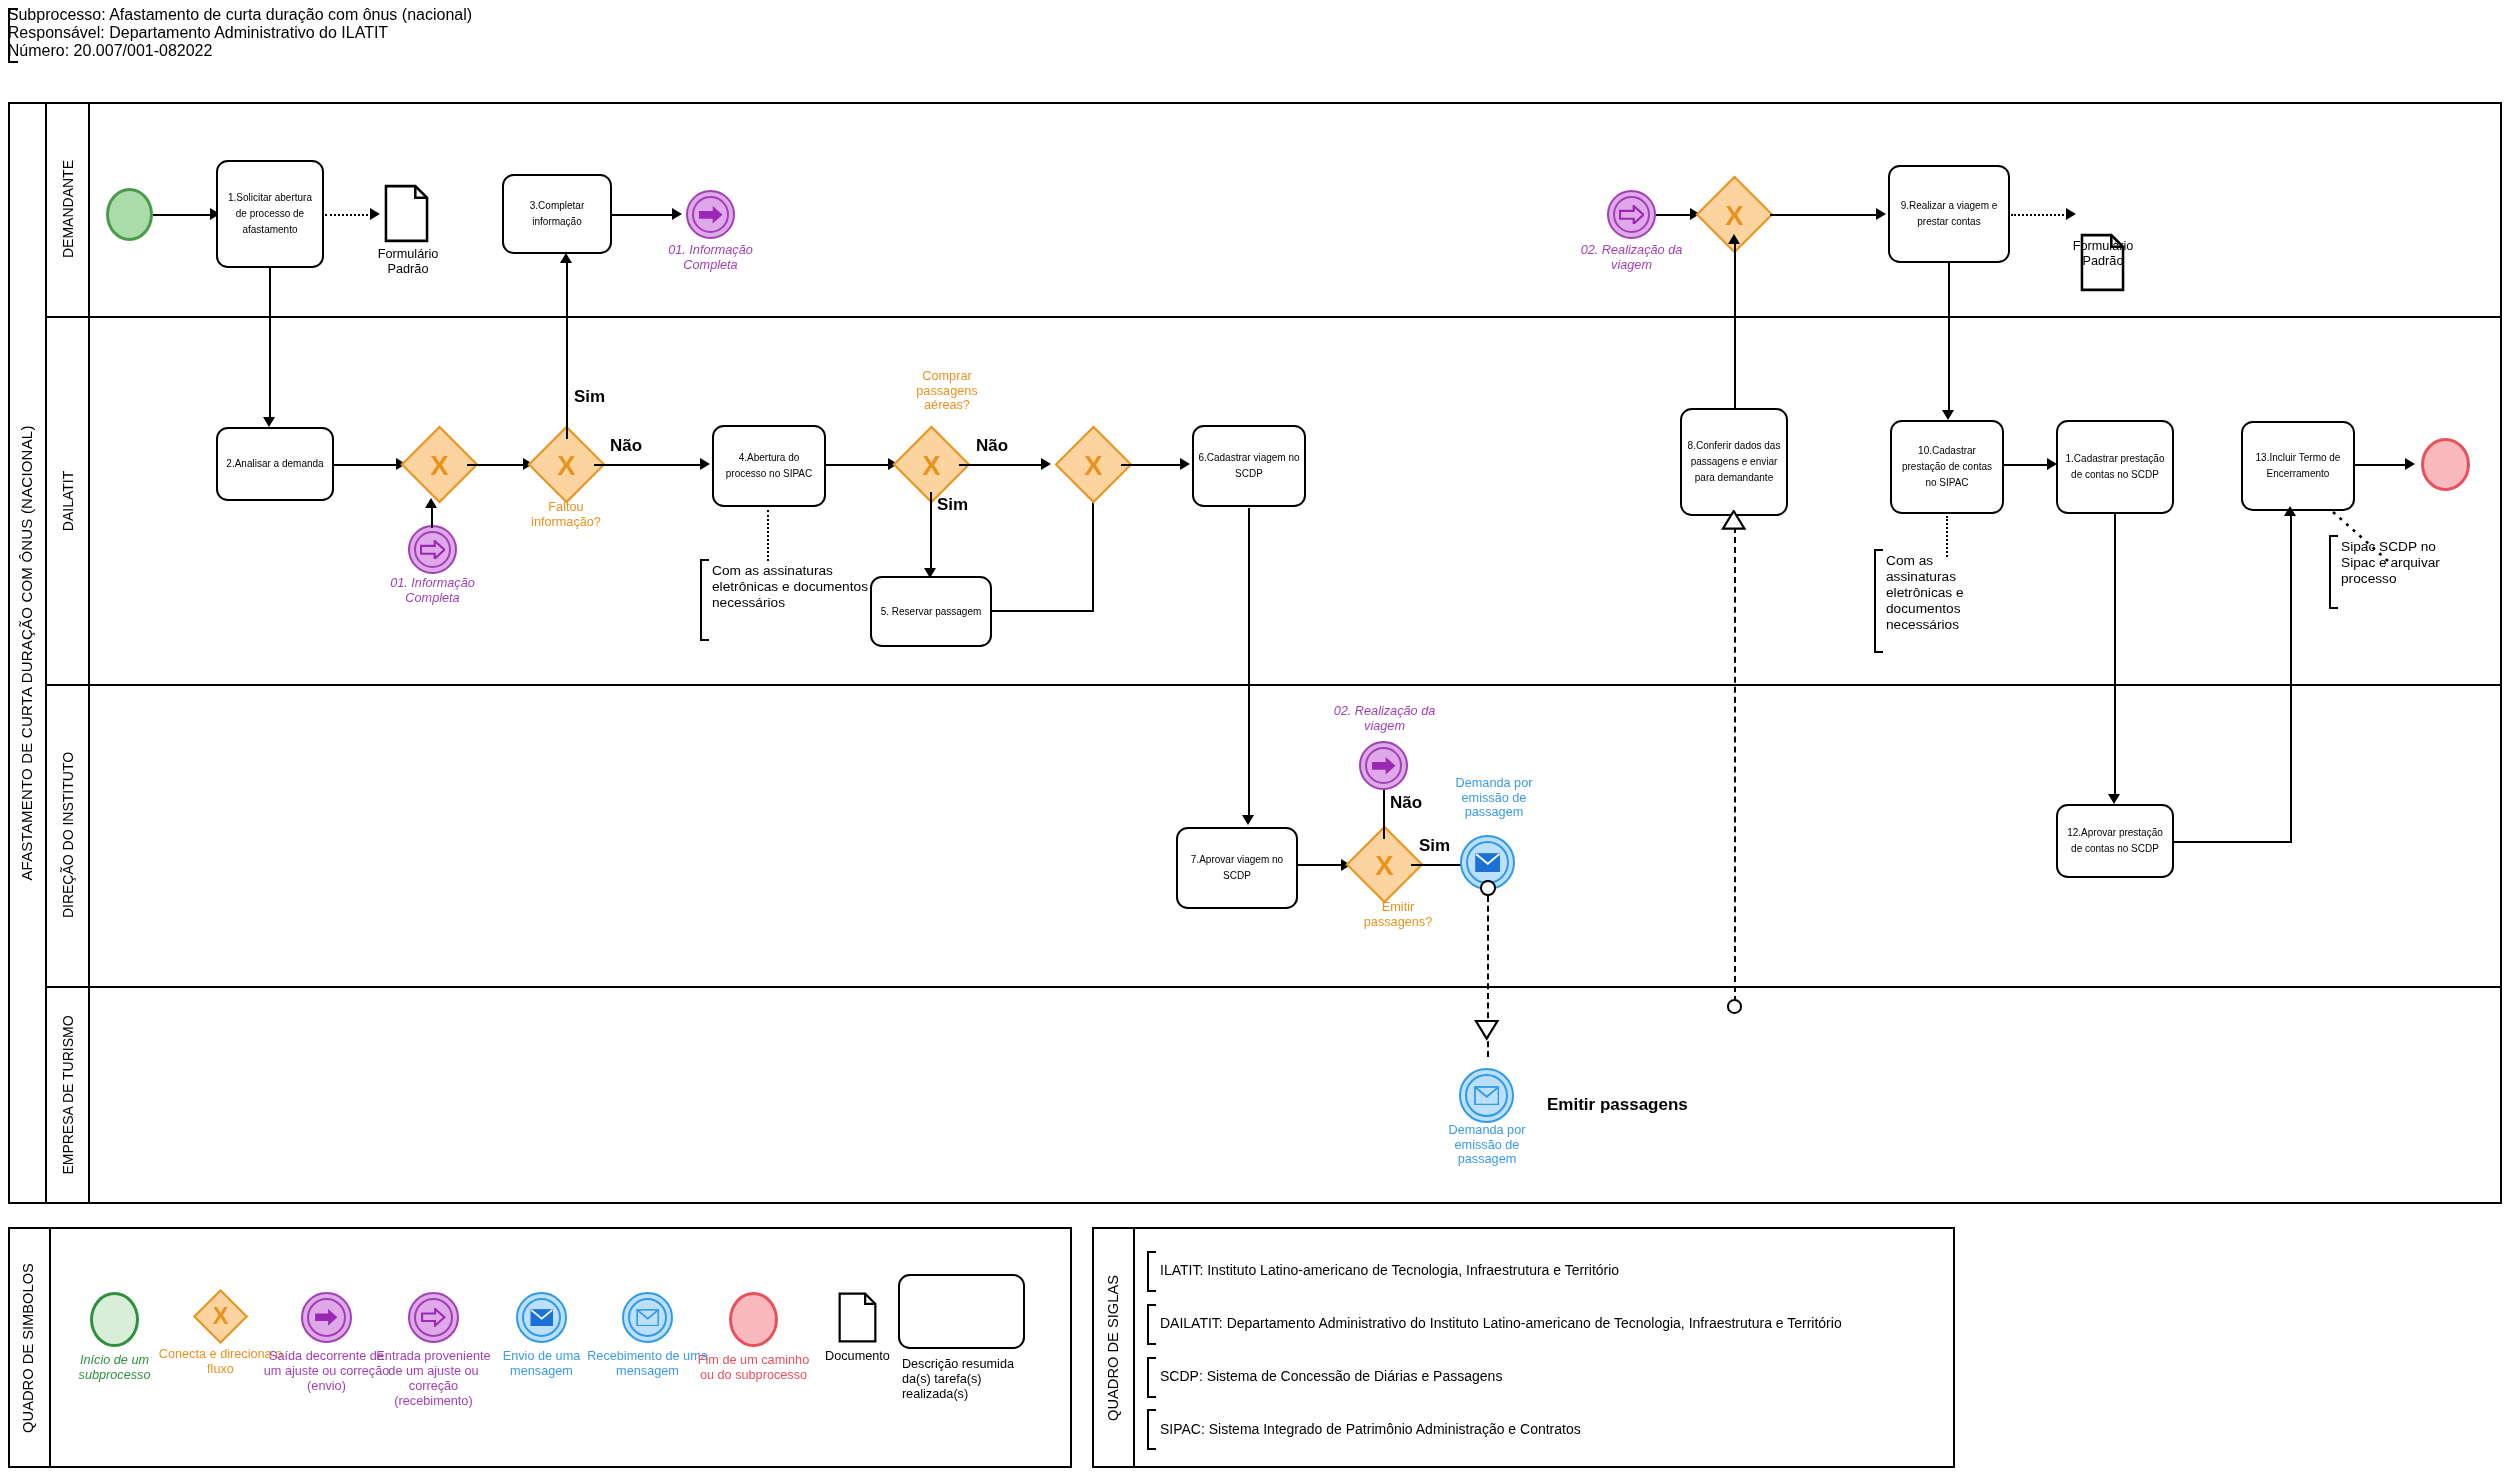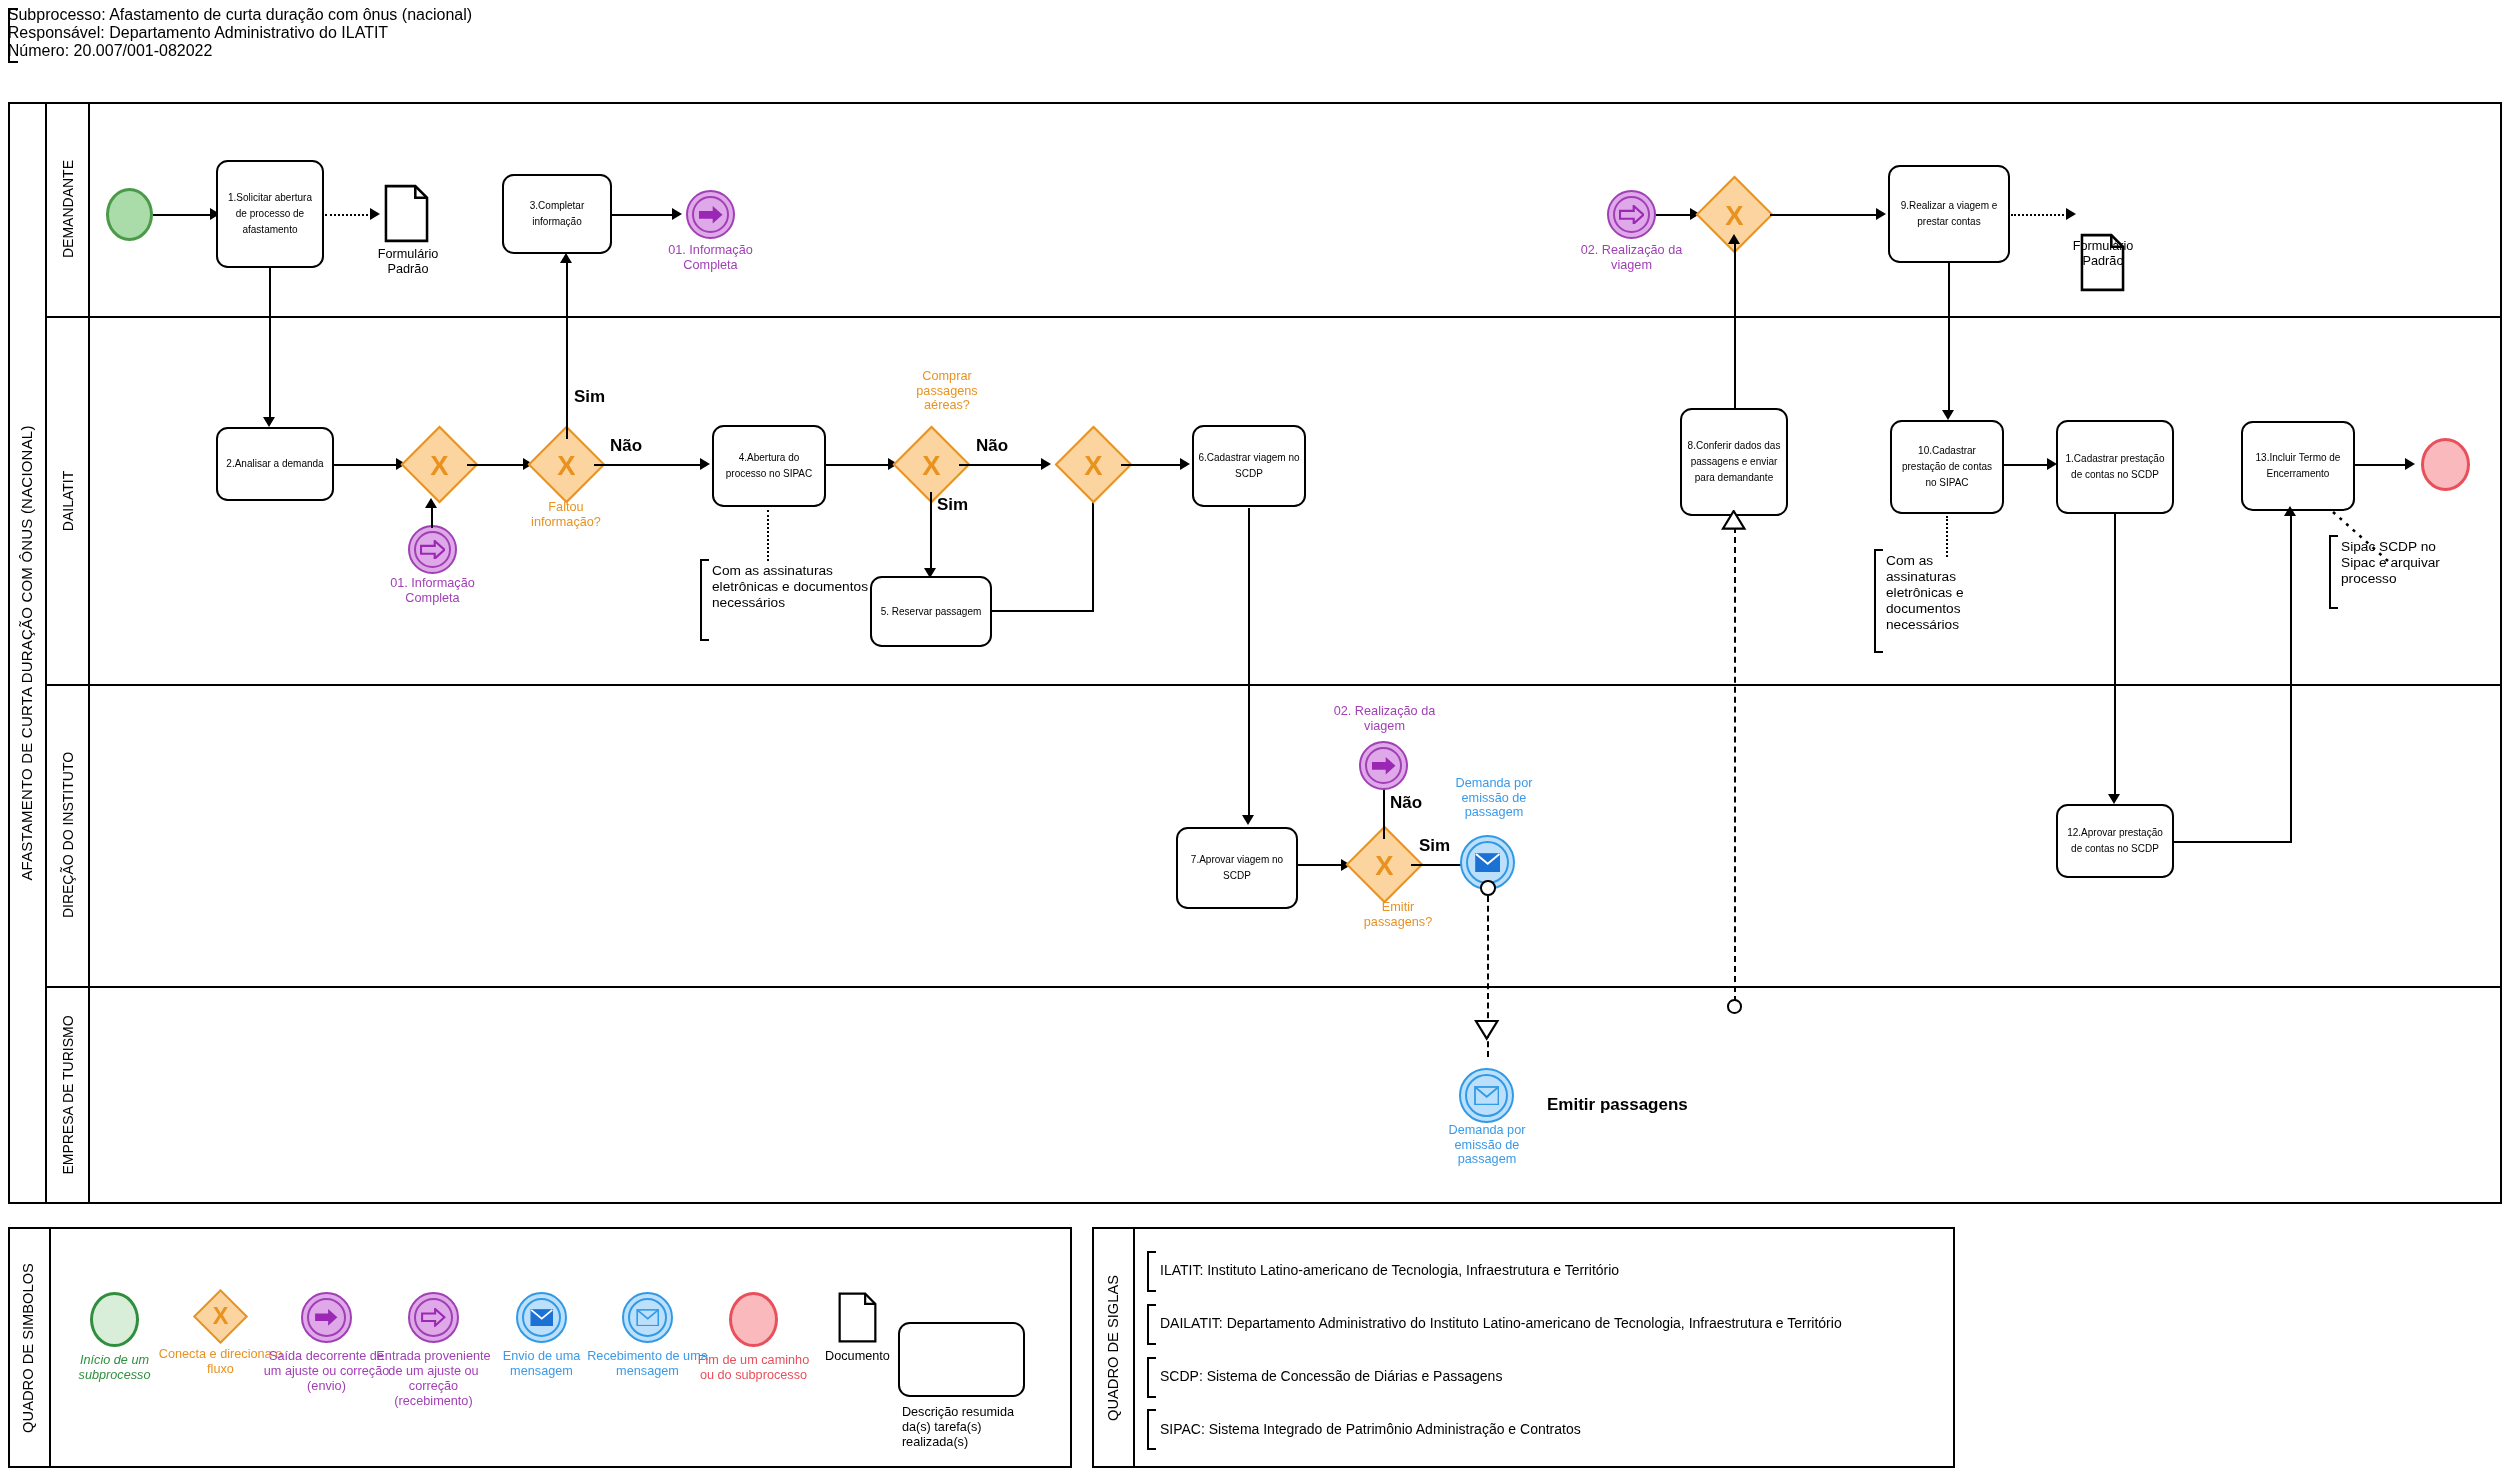--- a/index.html
+++ b/index.html
@@ -37,21 +37,21 @@
   .endEv{border:3.9px solid #e8505b;background:#f9b9bd;border-radius:50%;}
   .lnkEv{border-radius:50%;background:#dfa8e8;border:2.5px solid #a13fb5;
          display:flex;align-items:center;justify-content:center;}
   .lnkEv .ring{position:absolute;left:3.9px;top:3.9px;right:3.9px;bottom:3.9px;
          border:2.2px solid #a13fb5;border-radius:50%;}
   .msgEv{border-radius:50%;background:#bcdffb;border:2.5px solid #2f9ae6;
          display:flex;align-items:center;justify-content:center;}
   .msgEv .ring{position:absolute;left:3.9px;top:3.9px;right:3.9px;bottom:3.9px;
          border:2.2px solid #2f9ae6;border-radius:50%;}
   .cap{font-size:12.7px;line-height:14.7px;text-align:center;}
-  .capPurple{color:#a13fb5;}
+  .capPurple{color:#a13fb5;font-style:italic;}
   .capOrange{color:#e8921f;}
   .capBlue{color:#3b9ae8;}
 
   
   .ln{background:#000;}
   .lnH{height:2.4px;}
   .lnV{width:2.4px;}
   .dashV{border-left:2.4px dashed #000;width:0;background:none;}
   .dot{border-top:2.5px dotted #000;height:0;background:none;}
   .dotV{border-left:2.5px dotted #000;width:0;background:none;}
@@ -423,21 +423,21 @@
   <div class="abs lgItem" style="left:794px;top:1292px;">
     <div class="lgSym" style="width:41px;height:51px;">
       <svg width="41" height="51" viewBox="0 0 46 60">
         <path d="M2,2 H32 L44,14 V58 H2 Z" fill="#fff" stroke="#000" stroke-width="2.6"></path>
         <path d="M32,2 V14 H44" fill="none" stroke="#000" stroke-width="2.6"></path>
       </svg>
     </div>
     <div class="lgTxt">Documento</div>
   </div>
 
-  <div class="abs lgItem" style="left:898px;top:1274px;margin-top:48px;">
+  <div class="abs lgItem" style="left:898px;top:1274px;">
     <div class="lgSym" style="width:123px;height:71px;border:2.5px solid #000;border-radius:11.8px;background:#fff;"></div>
     <div class="lgTxt" style="text-align:left;margin-top:7.8px;padding-left:3.9px;">Descrição resumida da(s) tarefa(s) realizada(s)</div>
   </div>
 
   <div class="abs" id="acro"></div>
   <div class="abs" id="acroHdr">
     <span>QUADRO DE SIGLAS</span>
   </div>
 
   <div class="abs acroBr" style="left:1147px;top:1251px;"></div>

